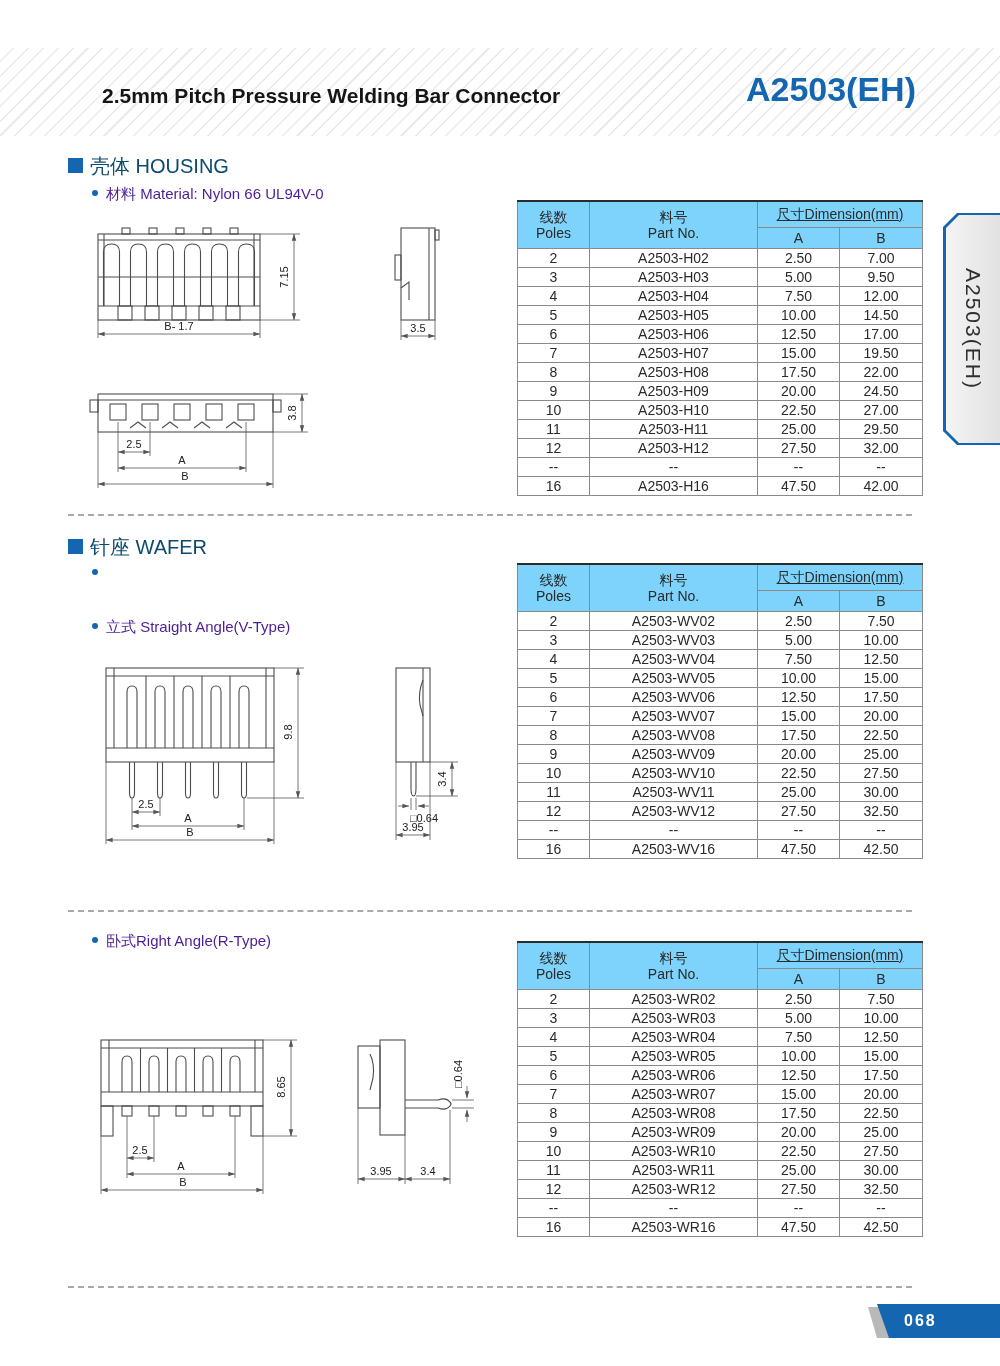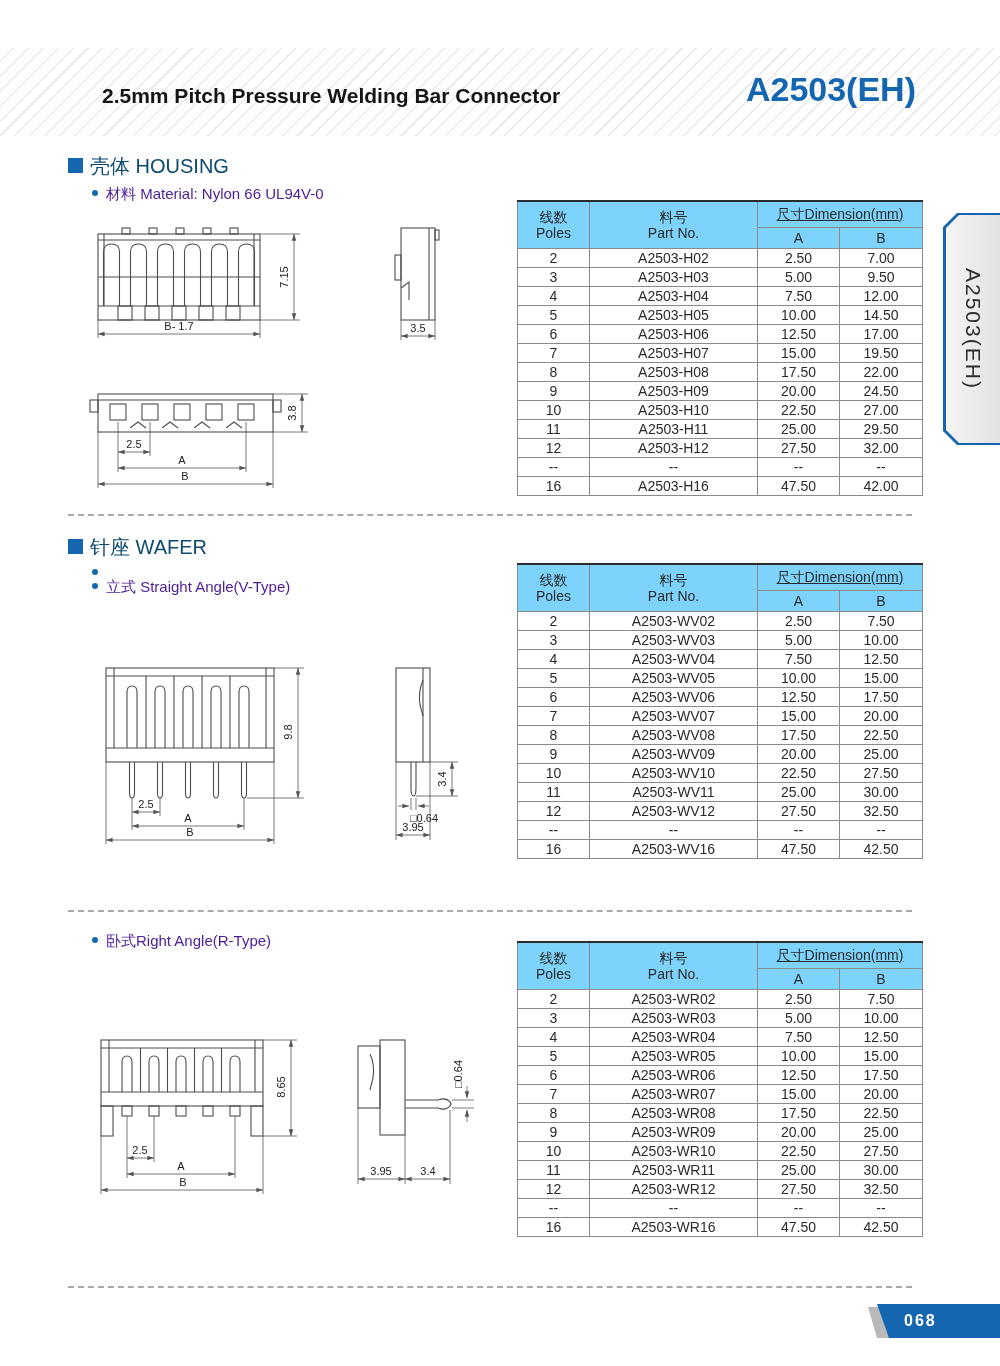--- a/index.html
+++ b/index.html
@@ -269,21 +269,21 @@
   </table>
 
   <div class="dash" style="top:514px;"></div>
 
   <div class="sec-head" style="left:68px;top:534px;">
     <span class="sq"></span><span>针座 WAFER</span>
   </div>
   <div class="bullet" style="left:92px;top:564px;">
     <span class="dot"></span>
   </div>
-  <div class="bullet" style="left:92px;top:578px;">
+  <div class="bullet" style="left:92px;top:618px;">
     <span class="dot"></span><span>立式 Straight Angle(V-Type)</span>
   </div>
 
   <div class="draw" style="left:92px;top:660px;width:240px;height:185px;">
     <svg width="240" height="185" viewBox="0 0 240 185">
       <g class="pline">
         <rect x="14" y="8" width="168" height="94"></rect>
         <line x1="14" y1="16" x2="182" y2="16"></line>
         <line x1="22" y1="8" x2="22" y2="88"></line>
         <line x1="174" y1="8" x2="174" y2="88"></line>

